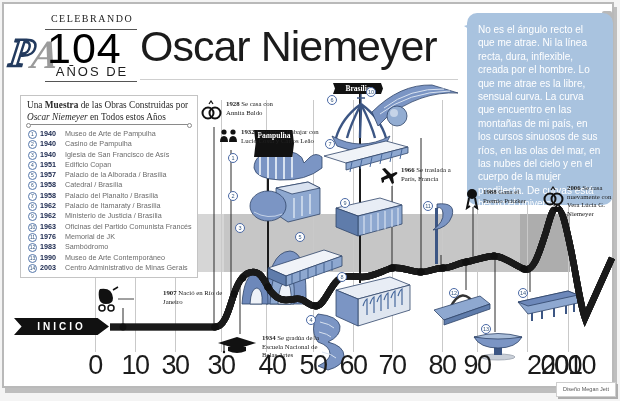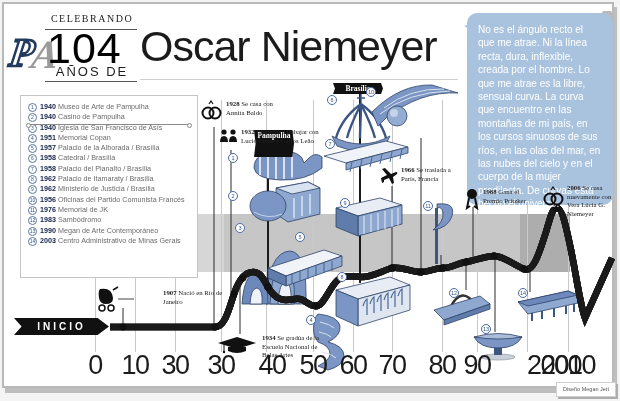--- a/index.html
+++ b/index.html
@@ -33,21 +33,21 @@
   .works h2{margin:4px 6px 0 6px;font-family:"Liberation Serif",serif;font-weight:normal;
             font-size:9.3px;line-height:11.5px;color:#2a2a2a;}
   .works h2 b{font-weight:bold;} .works h2 i{font-style:italic;}
   .dim{position:absolute;left:6px;top:28px;width:164px;border-top:1px solid #8a8a8a;}
   .dim:before,.dim:after{content:"";position:absolute;top:-2.5px;width:3px;height:3px;border:1px solid #8a8a8a;border-radius:50%;background:#fff;}
   .dim:before{left:-1px;} .dim:after{right:-1px;}
   .works ol{list-style:none;margin:6px 0 0 0;padding:0 0 0 7px;}
   .works li{height:10.3px;font-size:7.2px;color:#6b6b6b;white-space:nowrap;}
   .works .cnum{display:inline-block;width:7px;height:7px;border:1px solid #5577aa;border-radius:50%;
                font-size:5px;line-height:7px;text-align:center;color:#33557f;margin-right:3px;vertical-align:0;}
-  .works .yr{font-weight:bold;color:#15234a;margin-right:2px;}
+  .works .yr{font-weight:bold;color:#15234a;margin-right:9px;}
   
   .band{position:absolute;left:197px;top:214px;width:373px;height:58px;background:#c6c6c6;z-index:1;}
   .band-lead{position:absolute;left:197px;top:214px;width:27px;height:58px;background:#d6d6d6;z-index:1;}
   .band-dark{position:absolute;left:520px;top:214px;width:50px;height:58px;background:#adadad;z-index:1;}
   .gl{position:absolute;top:100px;height:252px;width:1px;background:#c9c9c9;z-index:2;}
   .decade{position:absolute;top:350px;transform:translateX(-50%);font-size:27px;letter-spacing:-1.5px;color:#1b1b1b;z-index:6;}
   svg.scene{position:absolute;left:0;top:0;z-index:3;}
   
   .inicio{position:absolute;left:14px;top:318px;width:95px;height:17px;background:#111;color:#fff;
           font-size:10px;font-weight:bold;letter-spacing:3px;text-align:center;line-height:17px;z-index:6;
@@ -81,35 +81,36 @@
 <div class="rule2"></div>
 <div class="main-title">Oscar Niemeyer</div>
 <div class="title-rule"></div>
 
 <div class="corner-chip"></div>
 <div class="quote">
   <p>No es el ángulo recto el que me atrae. Ni la línea recta, dura, inflexible, creada por el hombre. Lo que me atrae es la libre, sensual curva. La curva que encuentro en las montañas de mi país, en los cursos sinuosos de sus ríos, en las olas del mar, en las nubes del cielo y en el cuerpo de la mujer predilecta. De curvas está hecho el universo.</p>
 </div>
 
 <div class="works">
+  <h2><span>Una </span><b>Muestra</b><span> de las Obras Construidas por </span><i>Oscar Niemeyer</i><span> en Todos estos Años</span></h2>
   <div class="dim"></div>
   <ol>
     <li><span class="cnum">1</span><span class="yr">1940</span><span>Museo de Arte de Pampulha</span></li>
     <li><span class="cnum">2</span><span class="yr">1940</span><span>Casino de Pampulha</span></li>
     <li><span class="cnum">3</span><span class="yr">1940</span><span>Iglesia de San Francisco de Asís</span></li>
-    <li><span class="cnum">4</span><span class="yr">1951</span><span>Memorial Copan</span></li>
+    <li><span class="cnum">4</span><span class="yr">1951</span><span>Edificio Copan</span></li>
     <li><span class="cnum">5</span><span class="yr">1957</span><span>Palacio de la Alborada / Brasília</span></li>
     <li><span class="cnum">6</span><span class="yr">1958</span><span>Catedral / Brasília</span></li>
     <li><span class="cnum">7</span><span class="yr">1958</span><span>Palacio del Planalto / Brasília</span></li>
     <li><span class="cnum">8</span><span class="yr">1962</span><span>Palacio de Itamaraty / Brasília</span></li>
     <li><span class="cnum">9</span><span class="yr">1962</span><span>Ministerio de Justicia / Brasília</span></li>
-    <li><span class="cnum">10</span><span class="yr">1956</span><span>Oficinas del Partido Comunista Francés</span></li>
+    <li><span class="cnum">10</span><span class="yr">1963</span><span>Oficinas del Partido Comunista Francés</span></li>
     <li><span class="cnum">11</span><span class="yr">1976</span><span>Memorial de JK</span></li>
     <li><span class="cnum">12</span><span class="yr">1983</span><span>Sambódromo</span></li>
-    <li><span class="cnum">13</span><span class="yr">1990</span><span>Megan de Arte Contemporáneo</span></li>
+    <li><span class="cnum">13</span><span class="yr">1990</span><span>Museo de Arte Contemporáneo</span></li>
     <li><span class="cnum">14</span><span class="yr">2003</span><span>Centro Administrativo de Minas Gerais</span></li>
   </ol>
 </div>
 
 <div class="band"></div>
 <div class="band-lead"></div>
 <div class="band-dark"></div>
 <div class="gl" style="left:95px"></div>
 <div class="gl" style="left:135px"></div>
 <div class="gl" style="left:175px"></div>

